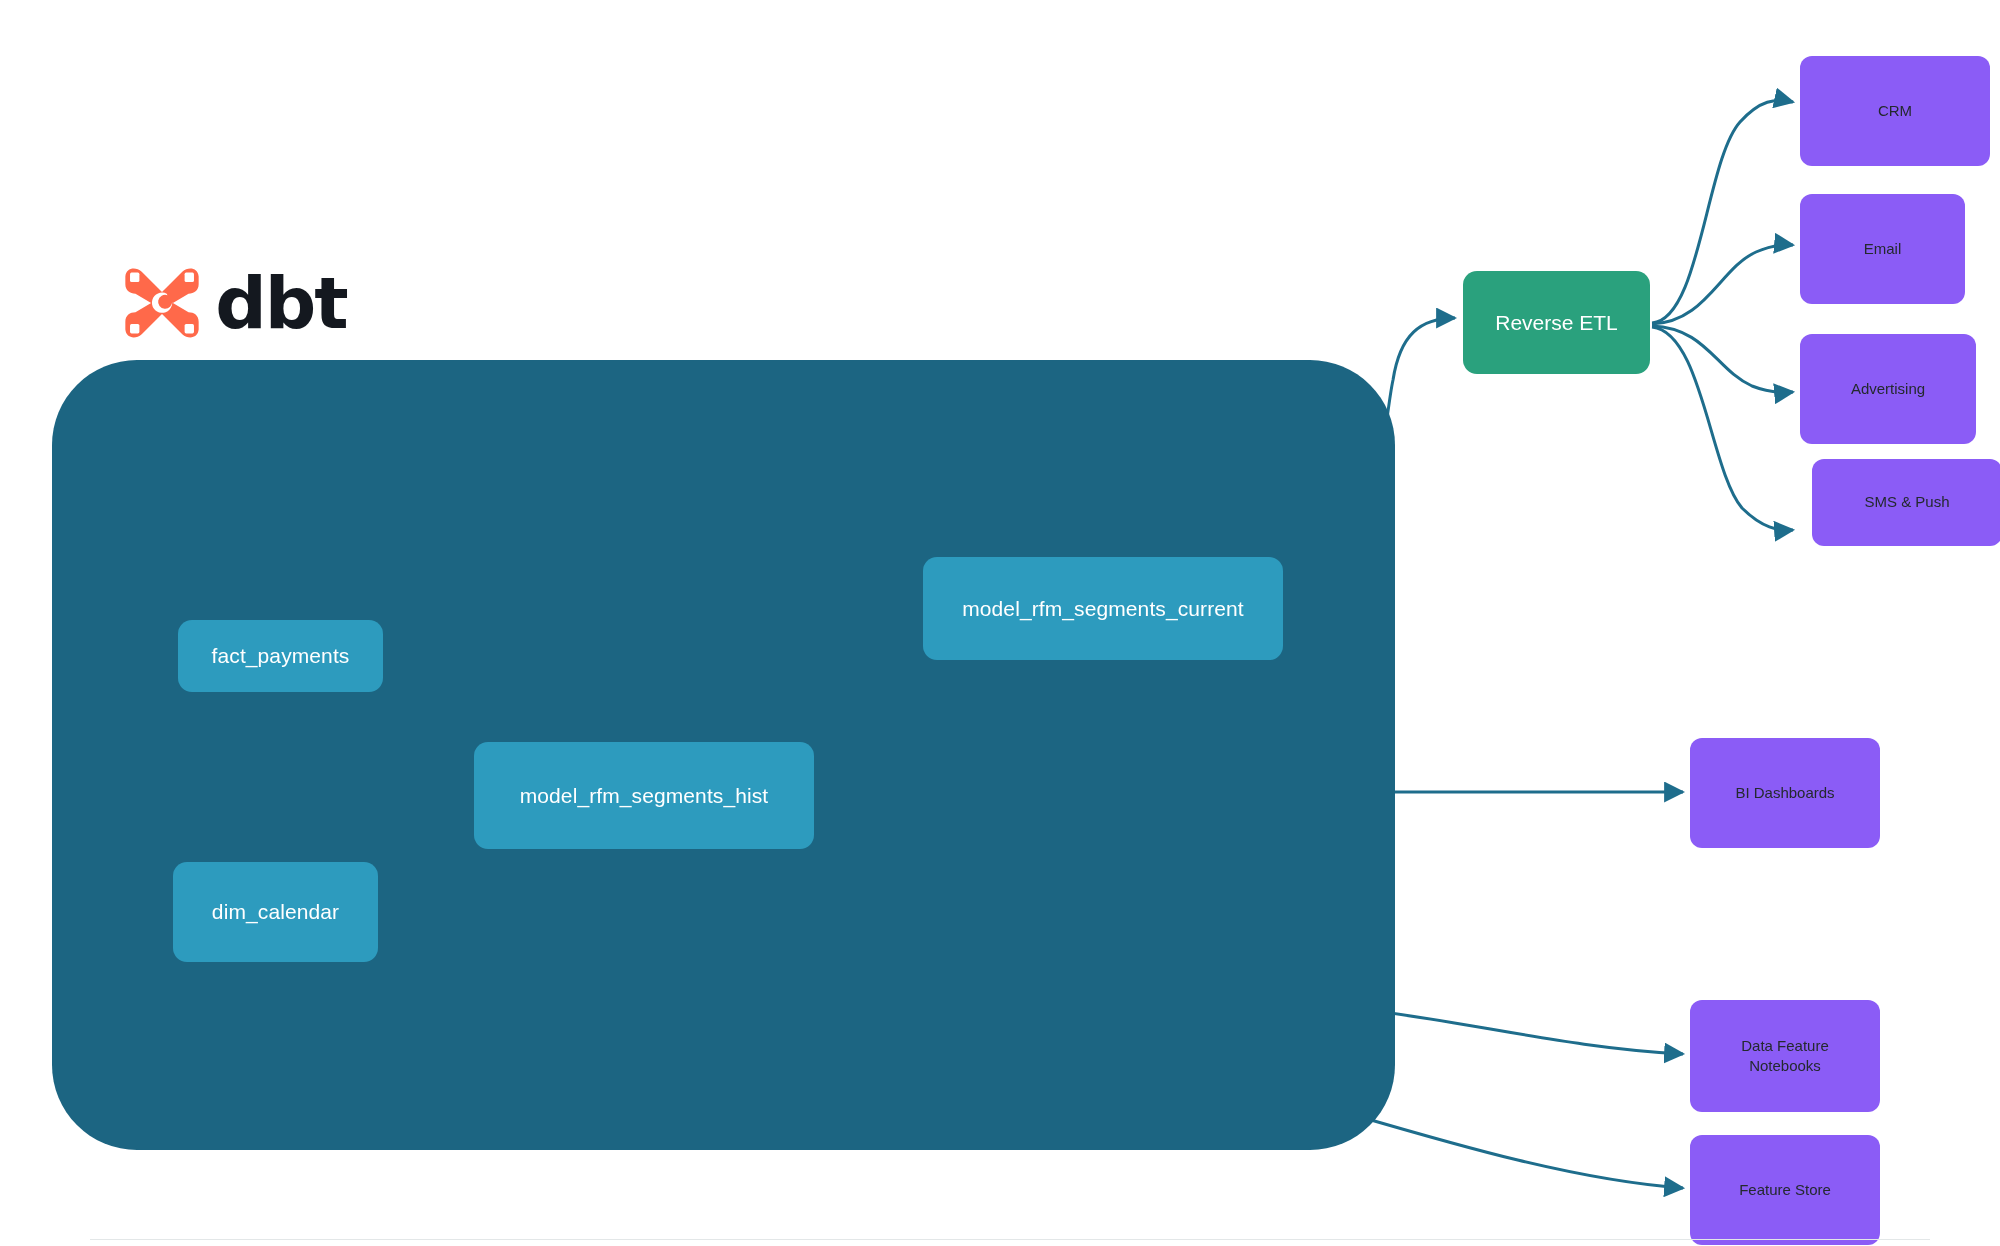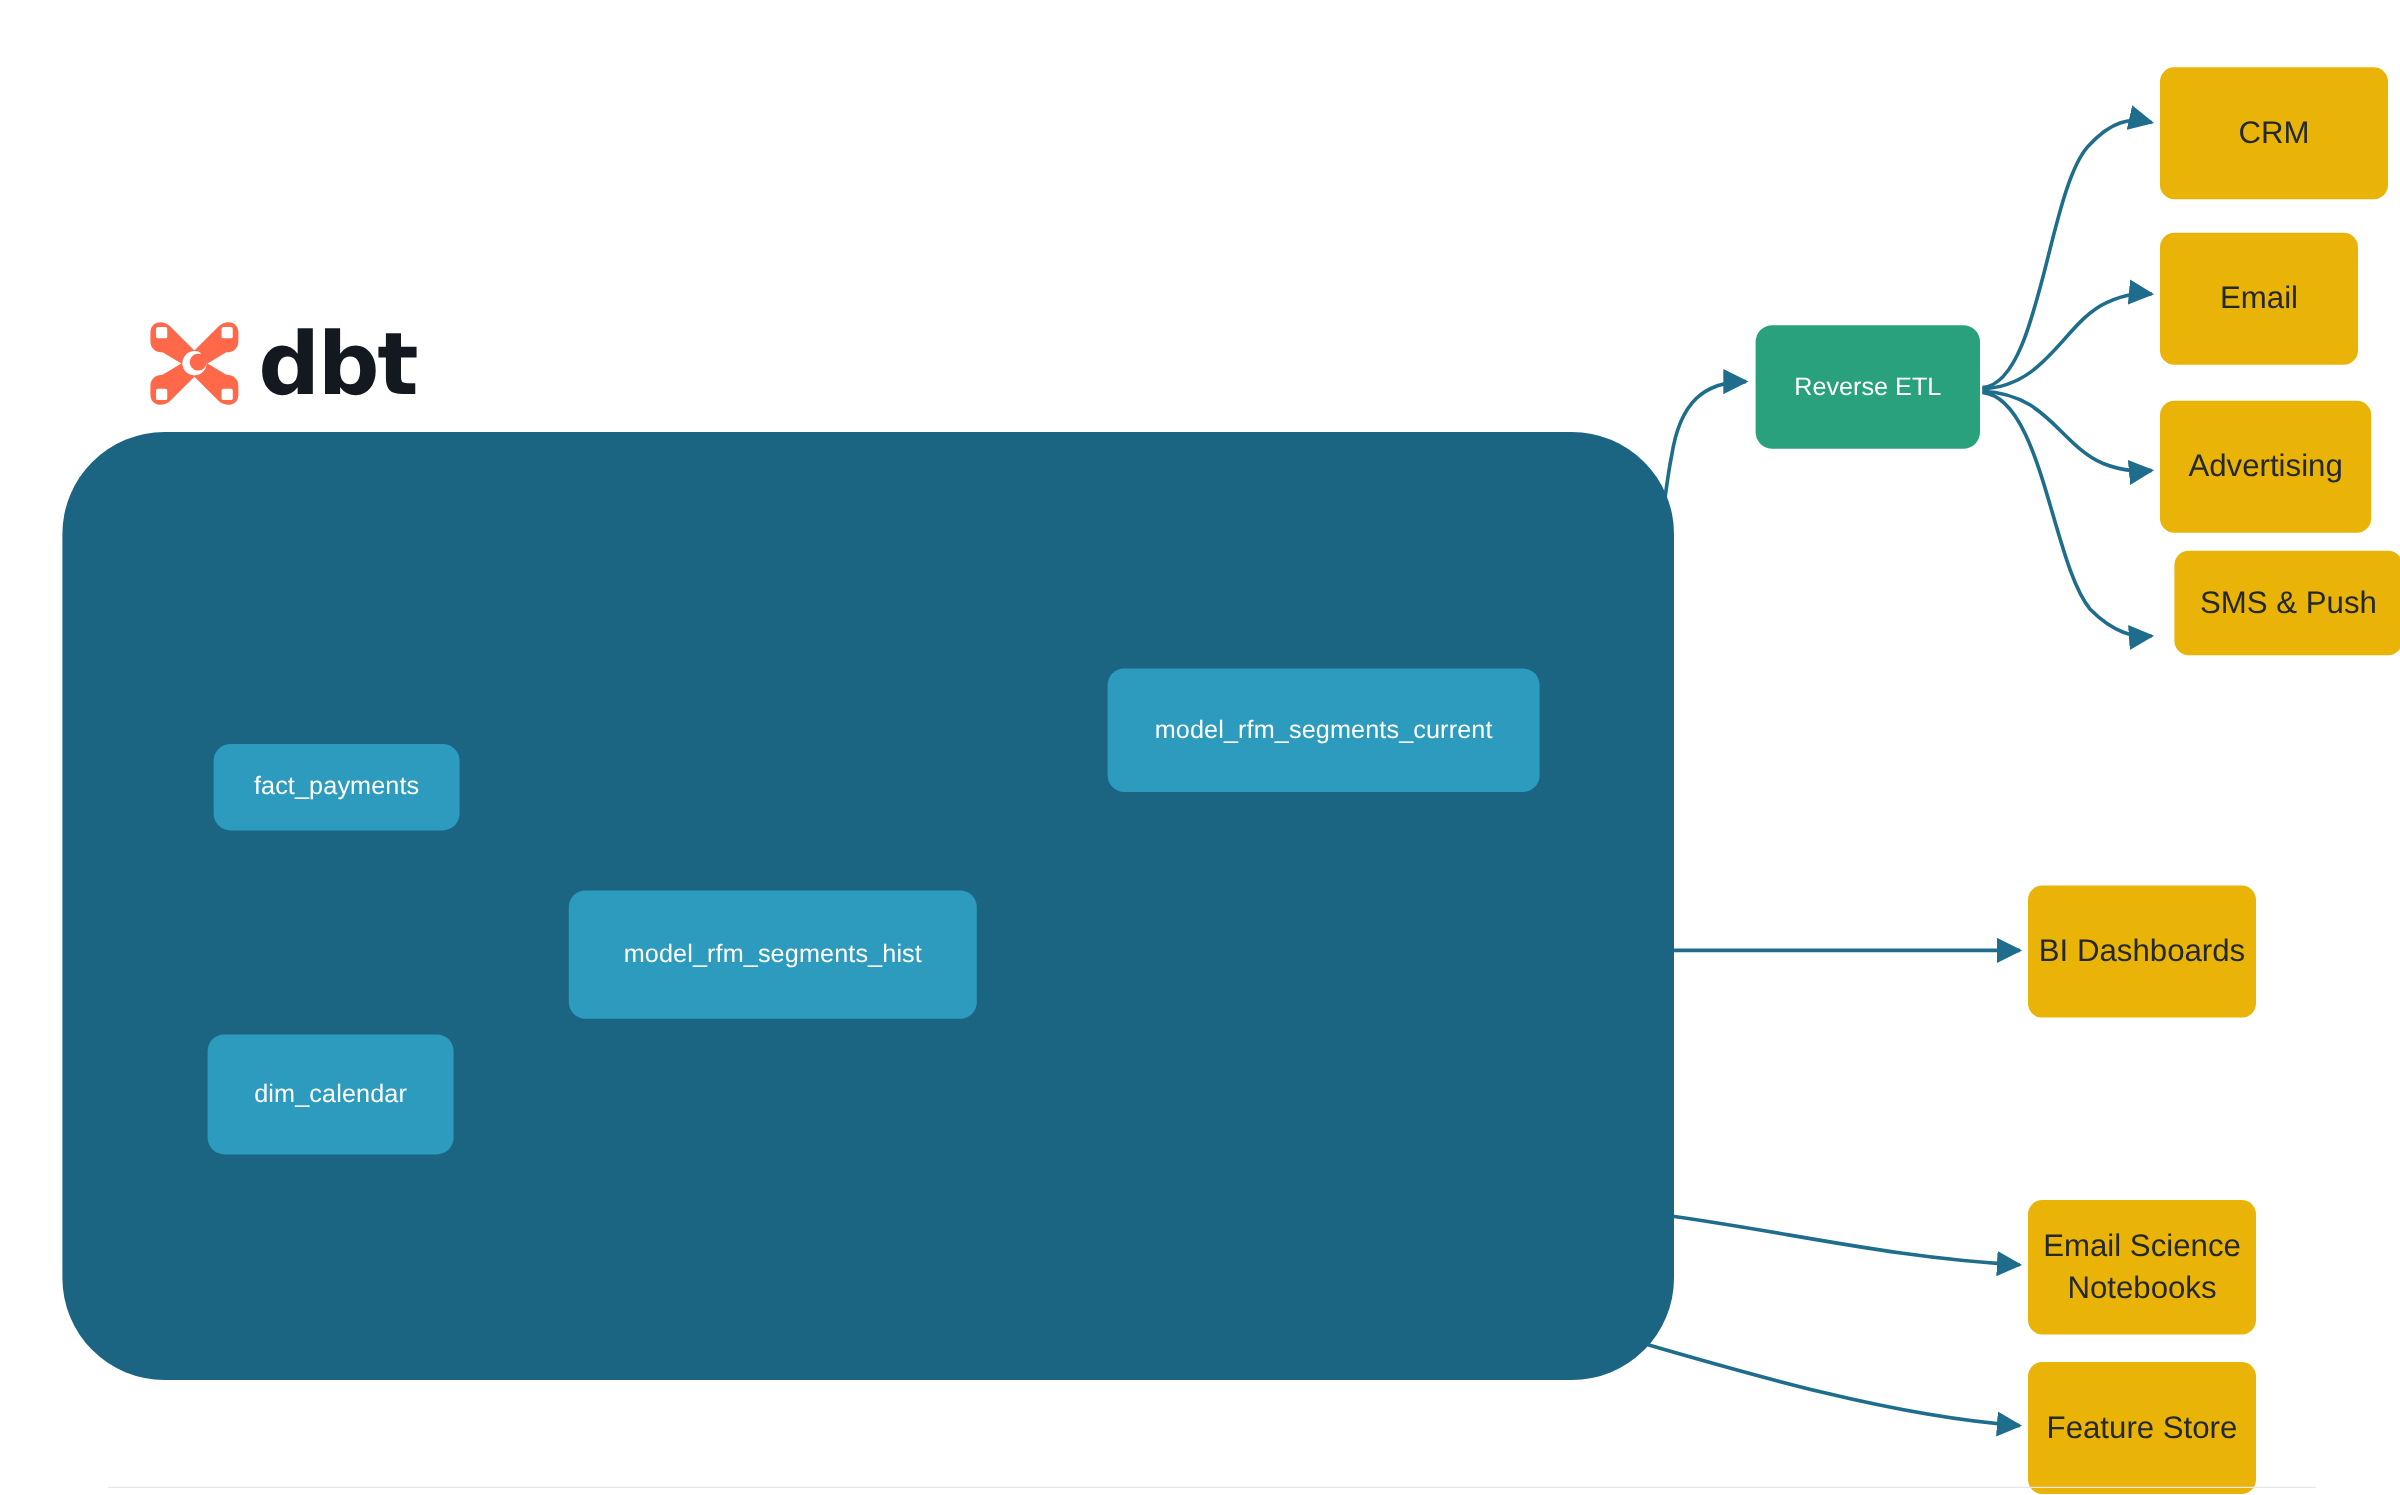--- a/index.html
+++ b/index.html
@@ -101,24 +101,24 @@
     font-size: 21px;
     display: flex;
     align-items: center;
     justify-content: center;
     text-align: center;
   }
 
   
   .dest-node {
     position: absolute;
-    background: #eab308;
+    background: #8b5cf6;
     border-radius: 12px;
     color: #24292e;
-    font-size: 26px;
+    font-size: 15px;
     display: flex;
     align-items: center;
     justify-content: center;
     text-align: center;
     line-height: 1.35;
     padding: 0 8px;
     box-sizing: border-box;
   }
   #dest-crm         { left: 1800px; top: 56px;   width: 190px; height: 110px; }
   #dest-email       { left: 1800px; top: 194px;  width: 165px; height: 110px; }
@@ -214,21 +214,21 @@
   <div class="dest-node" id="dest-email">Email</div>
 
   <div class="dest-node" id="dest-advertising">Advertising</div>
 
   <div class="dest-node" id="dest-sms">SMS &amp; Push</div>
 
   <div class="dest-node" id="dest-bi">BI Dashboards</div>
 
   <div class="dest-node" id="dest-ds">
     <span>
-      <span>Email Science</span><br>
+      <span>Data Feature</span><br>
       <span>Notebooks</span>
     </span>
   </div>
 
   <div class="dest-node" id="dest-feature">Feature Store</div>
 
   <div id="page-rule"></div>
 
 </div>
 

